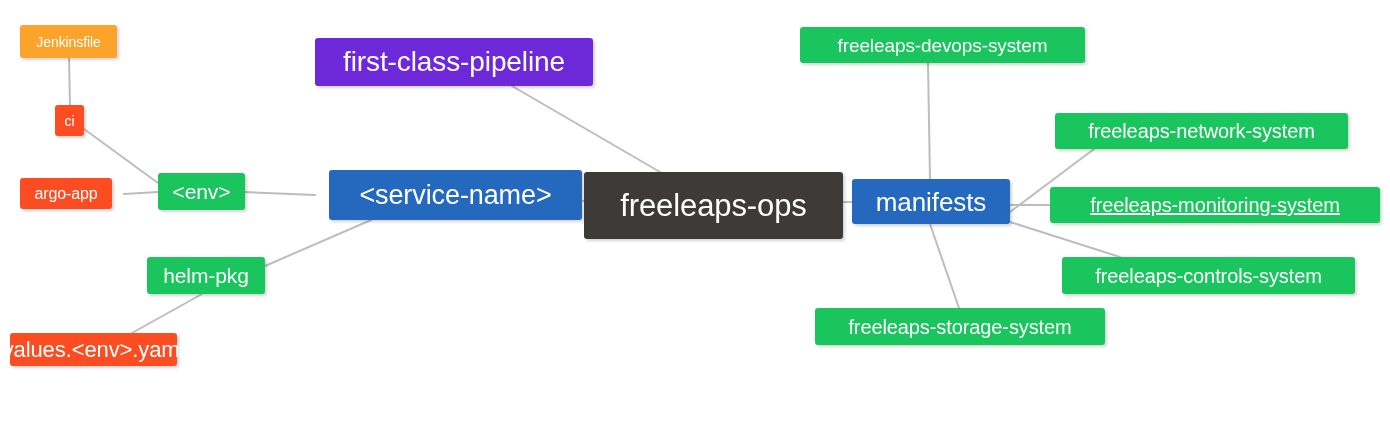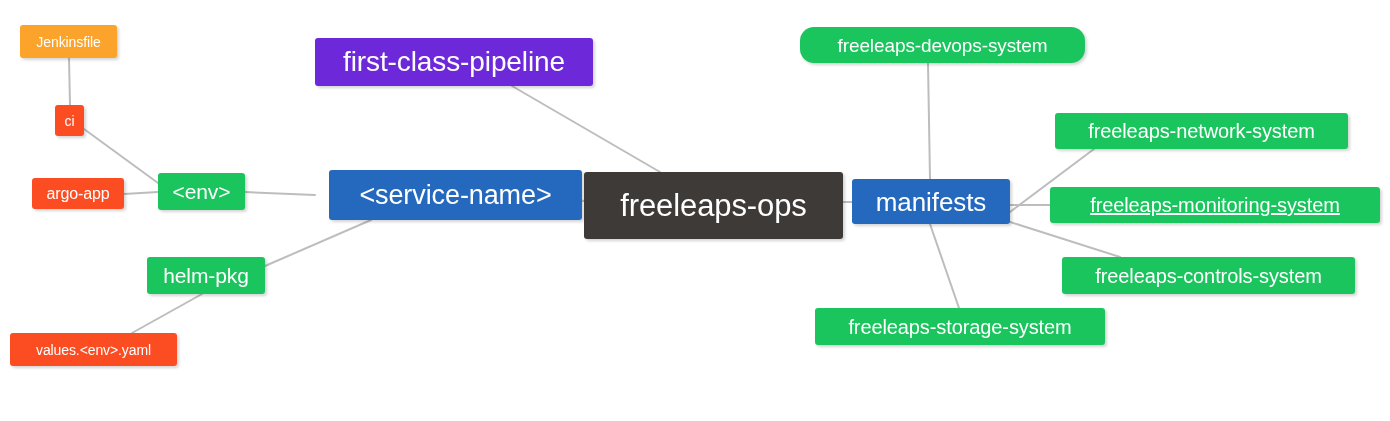--- a/index.html
+++ b/index.html
@@ -50,26 +50,26 @@
       <line x1="512" y1="86" x2="660" y2="172" stroke="#bdbdbd" stroke-width="2" stroke-linecap="round"></line>
       <line x1="843" y1="202" x2="852" y2="202" stroke="#bdbdbd" stroke-width="2" stroke-linecap="round"></line>
       <line x1="930" y1="179" x2="928" y2="63" stroke="#bdbdbd" stroke-width="2" stroke-linecap="round"></line>
       <line x1="1010" y1="212" x2="1094" y2="149" stroke="#bdbdbd" stroke-width="2" stroke-linecap="round"></line>
       <line x1="1010" y1="205" x2="1050" y2="205" stroke="#bdbdbd" stroke-width="2" stroke-linecap="round"></line>
       <line x1="1010" y1="222" x2="1120" y2="257" stroke="#bdbdbd" stroke-width="2" stroke-linecap="round"></line>
       <line x1="930" y1="224" x2="959" y2="308" stroke="#bdbdbd" stroke-width="2" stroke-linecap="round"></line>
     </svg>
 <div class="node" style="left: 20px; top: 25px; width: 97px; height: 33px; background: rgb(252, 163, 43); font-size: 14px;">Jenkinsfile</div>
     <div class="node" style="left: 55px; top: 105px; width: 29px; height: 31px; background: rgb(251, 76, 34); font-size: 14px;">ci</div>
-    <div class="node" style="left: 32px; top: 178px; width: 92px; height: 31px; background: rgb(251, 76, 34); font-size: 16px;">argo-app</div>
+    <div class="node" style="left: 20px; top: 178px; width: 92px; height: 31px; background: rgb(251, 76, 34); font-size: 16px;">argo-app</div>
     <div class="node" style="left: 158px; top: 173px; width: 87px; height: 37px; background: rgb(27, 197, 94); font-size: 21px;">&lt;env&gt;</div>
     <div class="node" style="left: 147px; top: 257px; width: 118px; height: 37px; background: rgb(27, 197, 94); font-size: 21px;">helm-pkg</div>
-    <div class="node" style="left: 10px; top: 333px; width: 167px; height: 33px; background: rgb(251, 76, 34); font-size: 14px;">values.&lt;env&gt;.yaml</div>
+    <div class="node" style="left: 10px; top: 333px; width: 167px; height: 33px; background: rgb(251, 76, 34); font-size: 22px;">values.&lt;env&gt;.yaml</div>
     <div class="node" style="left: 315px; top: 38px; width: 278px; height: 48px; background: #6d28d9; font-size: 28px;">first-class-pipeline</div>
     <div class="node" style="left: 329px; top: 170px; width: 253px; height: 50px; background: rgb(37, 105, 190); font-size: 27px;">&lt;service-name&gt;</div>
     <div class="node" style="left: 584px; top: 172px; width: 259px; height: 67px; background: rgb(62, 58, 56); font-size: 31px;">freeleaps-ops</div>
     <div class="node" style="left: 852px; top: 179px; width: 158px; height: 45px; background: rgb(37, 105, 190); font-size: 26px;">manifests</div>
-    <div class="node" style="left: 800px; top: 27px; width: 285px; height: 36px; background: rgb(27, 197, 94); font-size: 19px; border-radius: 14px;">freeleaps-devops-system</div>
+    <div class="node" style="left: 800px; top: 27px; width: 285px; height: 36px; background: rgb(27, 197, 94); font-size: 19px;">freeleaps-devops-system</div>
     <div class="node" style="left: 1055px; top: 113px; width: 293px; height: 36px; background: rgb(27, 197, 94); font-size: 20px;">freeleaps-network-system</div>
     <div class="node" style="left: 1050px; top: 187px; width: 330px; height: 36px; background: rgb(27, 197, 94); font-size: 20px; text-decoration: underline;">freeleaps-monitoring-system</div>
     <div class="node" style="left: 1062px; top: 257px; width: 293px; height: 37px; background: rgb(27, 197, 94); font-size: 20px;">freeleaps-controls-system</div>
     <div class="node" style="left: 815px; top: 308px; width: 290px; height: 37px; background: rgb(27, 197, 94); font-size: 20px;">freeleaps-storage-system</div>
   </div>
 
 </body></html>

